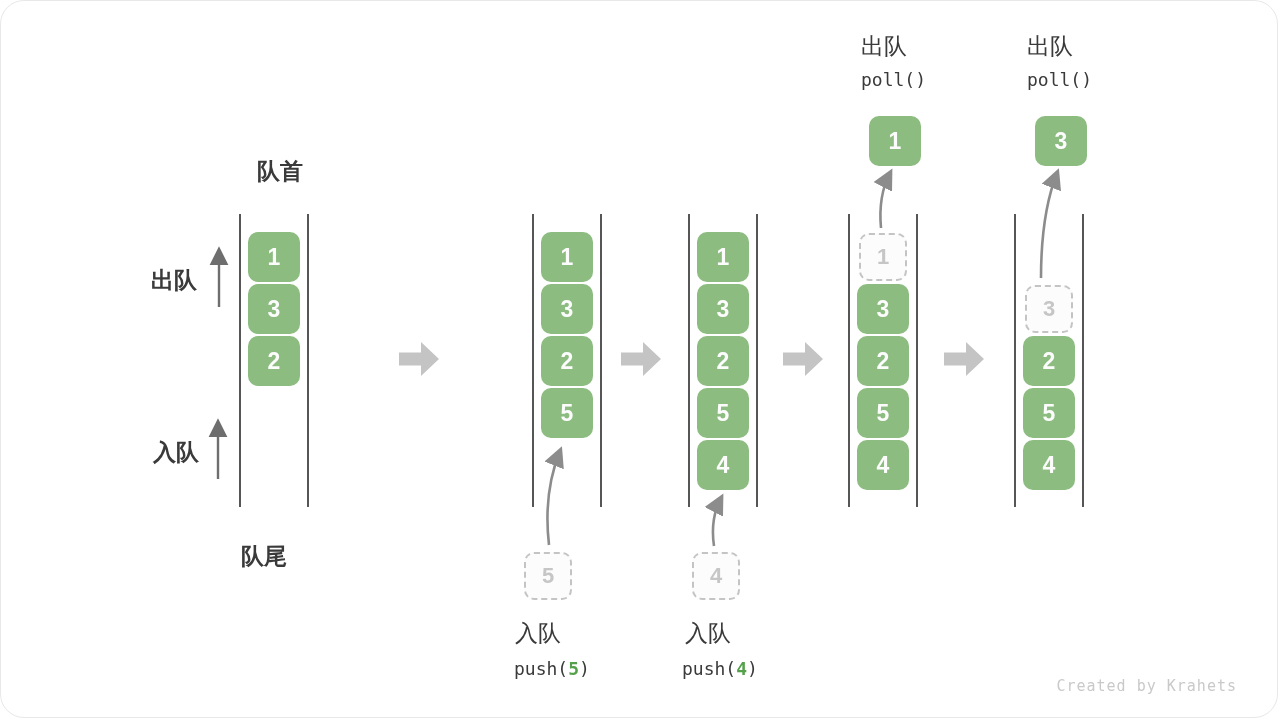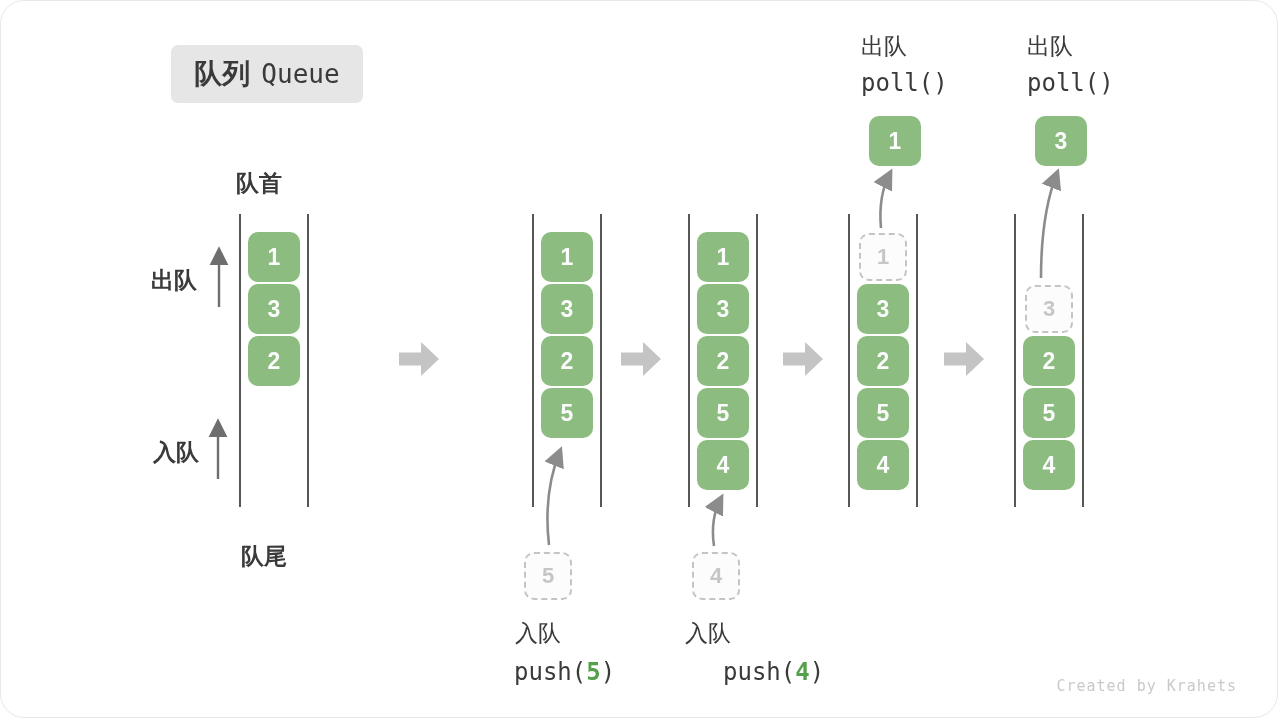--- a/index.html
+++ b/index.html
@@ -12,21 +12,21 @@
   
   .badge{position:absolute;left:170px;top:44px;width:192px;height:58px;
          background:#e6e6e6;border-radius:7px;display:flex;align-items:center;
          justify-content:center;gap:11px;}
   .badge .zh{font-size:28px;font-weight:700;color:#3a3a3a;}
   .badge .en{font-size:26px;color:#3a3a3a;}
 
   
   .lbl{position:absolute;font-size:23px;font-weight:700;color:#3a3a3a;white-space:nowrap;}
   .oplbl{position:absolute;font-size:23px;color:#3a3a3a;white-space:nowrap;line-height:1;}
-  .opcode{position:absolute;font-size:24px;color:#3a3a3a;white-space:nowrap;line-height:1;}
+  .opcode{position:absolute;font-size:18px;color:#3a3a3a;white-space:nowrap;line-height:1;}
   .opcode .arg{color:#55a04a;font-weight:700;}
 
   
   .col{position:absolute;top:213px;width:66px;height:293px;box-sizing:content-box;
        border-left:2px solid #565656;border-right:2px solid #565656;}
   .box{position:absolute;left:7px;width:52px;height:50px;background:#8cbc80;
        border-radius:10px;display:flex;align-items:center;justify-content:center;
        font-size:23px;font-weight:600;color:#fcfcfc;}
   .ghost{position:absolute;left:9px;width:48px;height:48px;background:#fcfcfc;
          border:2px dashed #c4c4c4;border-radius:10px;box-sizing:border-box;
@@ -45,26 +45,22 @@
         clip-path:polygon(0% 31%,55% 31%,55% 0%,100% 50%,55% 100%,55% 69%,0% 69%);}
 
   .overlay{position:absolute;left:0;top:0;pointer-events:none;}
   .watermark{position:absolute;right:40px;bottom:22px;font-size:15px;color:#c9c9c9;letter-spacing:1px;}
 </style>
 </head>
 <body>
 
 <div class="canvas">
 
-  <div class="badge">
-    <span class="zh">队列</span>
-    <span class="en mono">Queue</span>
-  </div>
 
-  <div class="lbl" style="left:235px;top:155px;margin-top:12px;">队首</div>
+  <div class="lbl" style="left:256px;top:155px;">队首</div>
   <div class="lbl" style="left:240px;top:540px;">队尾</div>
   <div class="lbl" style="left:150px;top:264px;">出队</div>
   <div class="lbl" style="left:152px;top:436px;">入队</div>
 
   <div class="col" style="left:238px;">
     <div class="box" style="top:18px;">1</div>
     <div class="box" style="top:70px;">3</div>
     <div class="box" style="top:122px;">2</div>
   </div>
 
@@ -80,21 +76,21 @@
 
   <div class="col" style="left:687px;">
     <div class="box" style="top:18px;">1</div>
     <div class="box" style="top:70px;">3</div>
     <div class="box" style="top:122px;">2</div>
     <div class="box" style="top:174px;">5</div>
     <div class="box" style="top:226px;">4</div>
   </div>
   <div class="inbox" style="left:691px;top:551px;">4</div>
   <div class="oplbl" style="left:684px;top:621px;">入队</div>
-  <div class="opcode mono" style="left:681px;top:659px;margin-left:41px;"><span>push(</span><span class="arg">4</span><span>)</span></div>
+  <div class="opcode mono" style="left:681px;top:659px;"><span>push(</span><span class="arg">4</span><span>)</span></div>
 
   <div class="col" style="left:847px;">
     <div class="ghost" style="top:19px;">1</div>
     <div class="box" style="top:70px;">3</div>
     <div class="box" style="top:122px;">2</div>
     <div class="box" style="top:174px;">5</div>
     <div class="box" style="top:226px;">4</div>
   </div>
   <div class="outbox" style="left:868px;top:115px;">1</div>
   <div class="oplbl" style="left:860px;top:34px;">出队</div>

